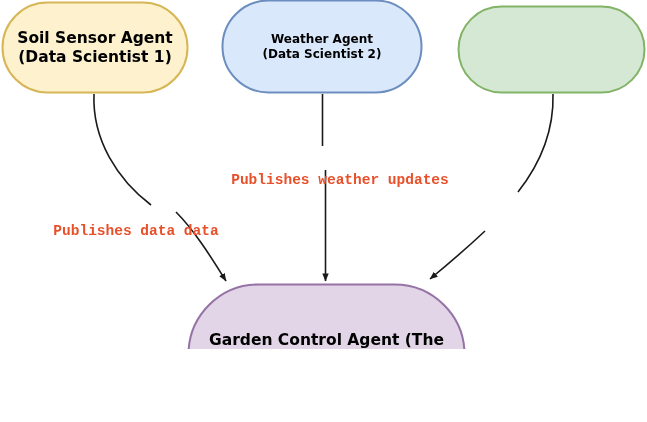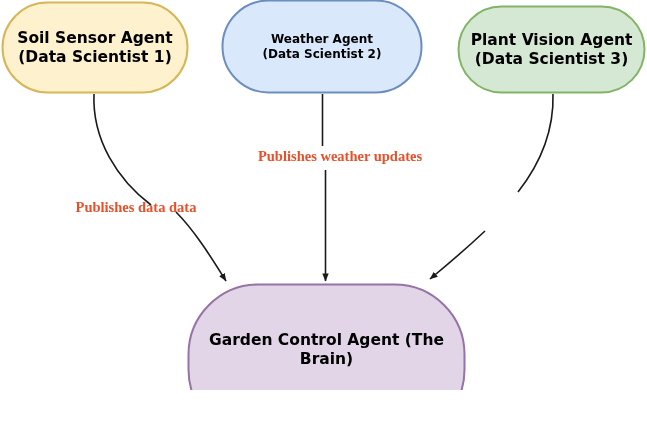--- a/index.html
+++ b/index.html
@@ -3,21 +3,21 @@
 <meta charset="utf-8">
 <style>
   html, body {
     margin: 0;
     padding: 0;
     background: #ffffff;
   }
   #canvas {
     position: relative;
     width: 647px;
-    height: 390px;
+    height: 349px;
     background: #ffffff;
     overflow: hidden;
     font-family: "DejaVu Sans", "Liberation Sans", sans-serif;
   }
   #diagram-svg {
     position: absolute;
     left: 0;
     top: 0;
     width: 647px;
     height: 422px;
@@ -31,25 +31,26 @@
     font-family: "DejaVu Sans", "Liberation Sans", sans-serif;
     font-weight: bold;
     color: #000000;
     line-height: 1.22;
     pointer-events: none;
     white-space: pre-line;
   }
   .edge-label {
     position: absolute;
     text-align: center;
-    font-family: Liberation Serif, serif;
+    font-family: Liberation Mono, monospace;
     font-weight: bold;
     line-height: 1.2;
     white-space: pre-line;
     pointer-events: none;
+    margin-top: 24px;
   }
   #node-soil-label   { left: 2px;   top: 2px;   width: 186px; height: 91px; font-size: 15.5px; }
   #node-weather-label{ left: 222px; top: 0px;   width: 200px; height: 93px; font-size: 12px; }
   #node-plant-label  { left: 458px; top: 6px;   width: 187px; height: 87px; font-size: 15.5px; }
   #node-garden-label { left: 188px; top: 284px; width: 277px; height: 132px; font-size: 15.5px; }
 
   #edge-label-soil    { left: 30px;  top: 199px; width: 212px; font-size: 14.5px; }
   #edge-label-weather { left: 214px; top: 148px; width: 252px; font-size: 14.5px; }
   #edge-label-health  { left: 412px; top: 192px; width: 172px; font-size: 14.5px; }
 </style>
@@ -82,22 +83,20 @@
     <path d="M 553 94 C 554 132, 540 164, 518 192" fill="none" stroke="#1a1a1a" stroke-width="1.6"></path>
     <path d="M 485 231 C 468 247, 447 265, 430 279" fill="none" stroke="#1a1a1a" stroke-width="1.6" marker-end="url(#arrowhead)"></path>
   </svg>
 
   <div class="node-label" id="node-soil-label">Soil Sensor Agent
 (Data Scientist 1)</div>
 
   <div class="node-label" id="node-weather-label">Weather Agent
 (Data Scientist 2)</div>
 
-  <div class="node-label" id="node-plant-label">Plant Vision Agent
-(Data Scientist 3)</div>
 
   <div class="node-label" id="node-garden-label">Garden Control Agent (The
 Brain)</div>
 
   <div class="edge-label" id="edge-label-soil" style="color:#e8502a">Publishes data data</div>
 
   <div class="edge-label" id="edge-label-weather" style="color:#e8502a">Publishes weather updates</div>
 
 
 </div>

